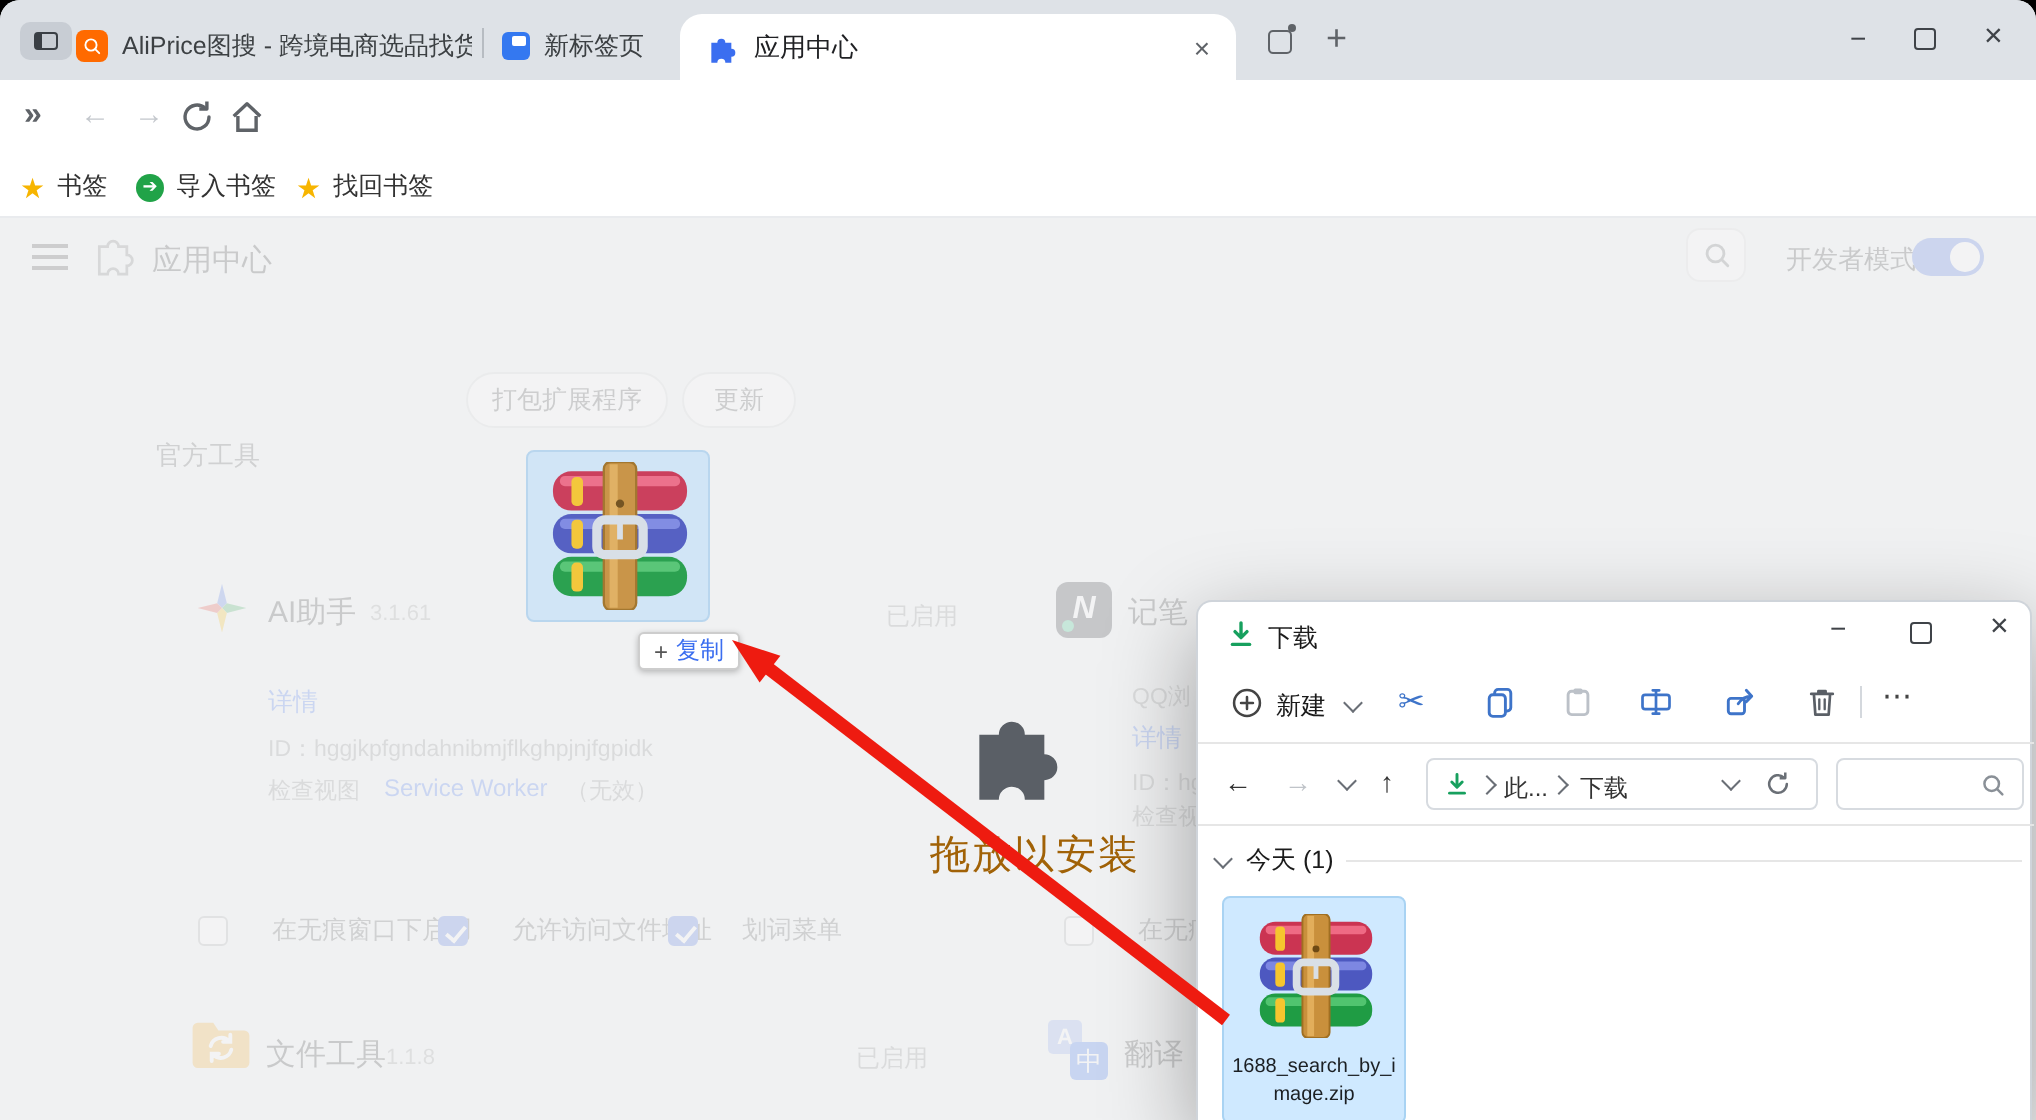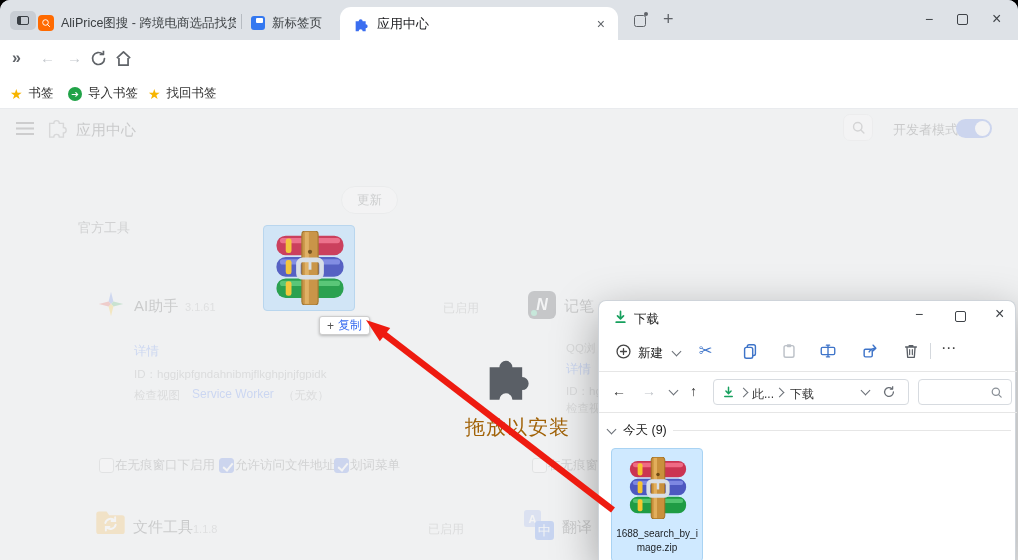--- a/index.html
+++ b/index.html
@@ -62,21 +62,21 @@
 .ptitle{position:absolute;font-size:15px;color:#333}
 .pill-btn{position:absolute;height:28px;background:#fff;border:1px solid #d6d6d6;border-radius:14px;font-size:12.5px;color:#444;display:flex;align-items:center;justify-content:center}
 .toggle{position:absolute;width:36px;height:19px;border-radius:10px;background:#3f68e0}
 .toggle::after{content:"";position:absolute;right:2.5px;top:2px;width:15px;height:15px;border-radius:50%;background:#fff}
 .sbtn{position:absolute;width:30px;height:27px;background:#fff;border:1px solid #ddd;border-radius:7px;display:flex;align-items:center;justify-content:center;color:#666}
 .extname{position:absolute;font-size:15px;color:#333}
 .extver{position:absolute;font-size:11px;color:#999}
 .extstat{position:absolute;font-size:12px;color:#888}
 .link{position:absolute;font-size:12.5px;color:#3b6ef0}
 .meta{position:absolute;font-size:11.5px;color:#888}
-.cb{position:absolute;display:flex;align-items:center;gap:1px;font-size:12.5px;color:#555}
+.cb{position:absolute;display:flex;align-items:center;gap:22px;font-size:12.5px;color:#555}
 .cbx{position:relative;width:15px;height:15px;border:1.5px solid #aaa;border-radius:3px;background:#fff;flex:0 0 15px}
 .cbx.on{background:#3f68e0;border-color:#3f68e0}
 .cbx.on::after{content:"";position:absolute;left:4.5px;top:1.5px;width:4px;height:8px;border:solid #fff;border-width:0 2px 2px 0;transform:rotate(40deg)}
 .nicon{position:absolute;width:28px;height:28px;background:#22252d;border-radius:6px;color:#fff;font-size:16px;font-weight:bold;font-style:italic;display:flex;align-items:center;justify-content:center}
 .nicon::after{content:"";position:absolute;left:3px;bottom:3px;width:6px;height:6px;border-radius:50%;background:#27c07d}
 .ic-translate.big{width:30px;height:30px}
 .ic-translate.big .ta{width:17px;height:17px;font-size:11px}
 .ic-translate.big .tz{width:19px;height:19px;font-size:13px}
 
 
@@ -316,20 +316,21 @@
       </svg>
     <span class="ptitle" style="left:76px;top:121px">应用中心</span>
     <div class="sbtn" style="left:843px;top:114px">
         <svg width="15" height="15">
           <use href="#mag"></use>
         </svg>
       </div>
     <span class="abs" style="left:893px;top:121px;font-size:13px;color:#333">开发者模式</span>
     <div class="toggle" style="left:956px;top:119px"></div>
 
+    <div class="pill-btn" style="left:233px;top:186px;width:101px">打包扩展程序</div>
     <div class="pill-btn" style="left:341px;top:186px;width:57px">更新</div>
 
     <span class="abs" style="left:78px;top:219px;font-size:13px;color:#555">官方工具</span>
 
     <svg class="abs" style="left:98px;top:291px" width="26" height="26">
         <use href="#diamond"></use>
       </svg>
     <span class="extname" style="left:134px;top:297px">AI助手</span>
     <span class="extver" style="left:185px;top:301px">3.1.61</span>
     <span class="extstat" style="left:443px;top:300px">已启用</span>
@@ -457,21 +458,21 @@
           <use href="#refresh"></use>
         </svg>
     </div>
     <div class="box" style="left:319px;top:78px;width:94px">
       <svg class="abs" style="left:71px;top:6px;color:#8a9097" width="13" height="13">
           <use href="#mag"></use>
         </svg>
     </div>
 
     <span class="chev" style="left:9px;top:125px"></span>
-    <span class="extext" style="left:24px;top:121px">今天 (9)</span>
+    <span class="extext" style="left:24px;top:121px">今天 (1)</span>
     <div class="hline" style="left:74px;top:129px;width:338px"></div>
 
     <div class="selfile">
       <svg class="abs" style="left:15px;top:8px" width="62" height="62">
           <use href="#winrar"></use>
         </svg>
       <div class="fname">1688_search_by_image.zip</div>
     </div>
   </div>
 

